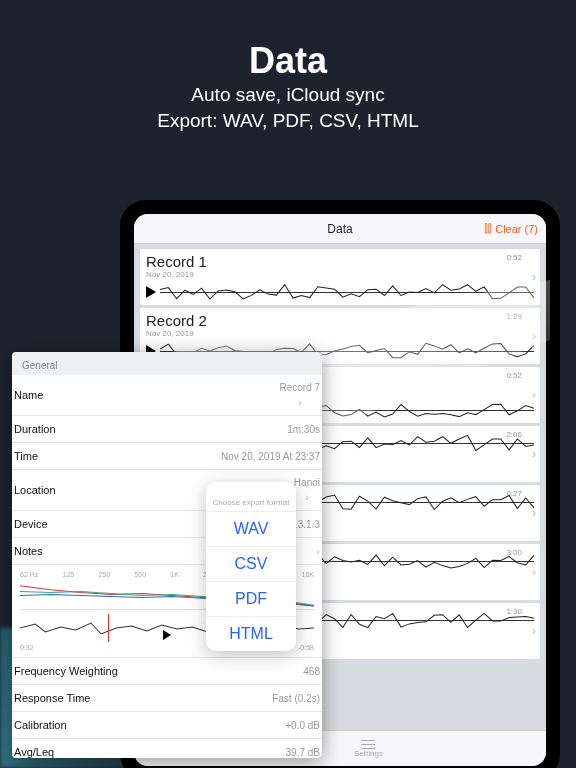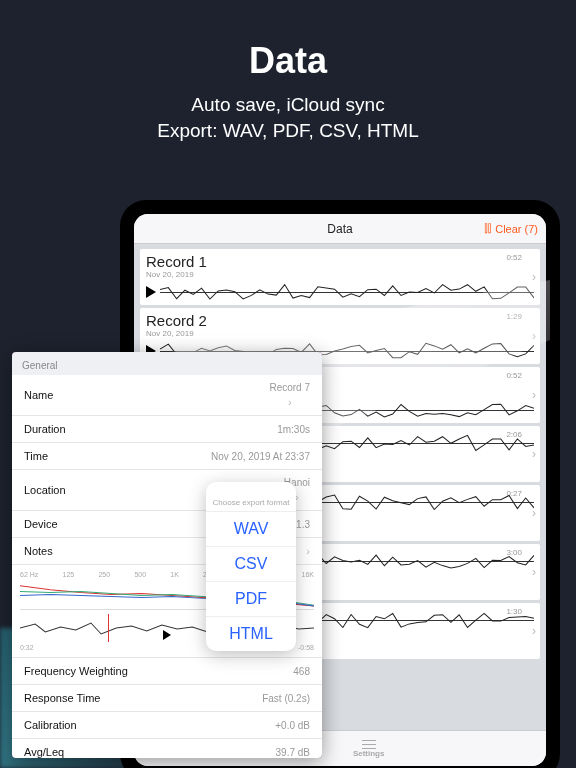--- a/index.html
+++ b/index.html
@@ -20,21 +20,21 @@
   background: linear-gradient(135deg, #2a7a8a 0%, #3a9aaa 40%, #1d222e 100%);
   opacity: 0.7;
   filter: blur(2px);
 }
 .hero {
   text-align: center;
   padding-top: 40px;
   color: #fff;
 }
 .hero h1 { font-size: 36px; font-weight: 700; }
-.hero p { font-size: 19px; font-weight: 300; margin-top: 10px; line-height: 1.35; }
+.hero p { font-size: 19px; font-weight: 300; line-height: 1.35; }
 
 
 .ipad {
   position: absolute;
   top: 200px;
   left: 120px;
   width: 440px;
   height: 580px;
   background: #000;
   border-radius: 26px;
@@ -72,21 +72,20 @@
 }
 .ipad-body { flex: 1; overflow: hidden; padding-top: 2px; }
 .ipad-footer {
   height: 36px;
   background: #f7f7f9;
   border-top: 1px solid #ccc;
   display: flex;
   justify-content: center;
   gap: 40px;
   align-items: center;
-  font-weight: bold;
 }
 .ipad-footer .tab { display: flex; flex-direction: column; align-items: center; font-size: 8px; color: #aaa; }
 .ipad-footer .tab.active { color: #2962ff; }
 .tab-icon { width: 14px; height: 10px; }
 
 .record-row {
   background: #fff;
   margin: 3px 6px;
   border-radius: 2px;
   padding: 4px 6px 2px 6px;
@@ -126,21 +125,21 @@
   color: #888;
   padding: 8px 10px 4px;
   background: #eef0f3;
 }
 .detail .drow {
   background: #fff;
   border-bottom: 1px solid #e5e5e8;
   display: flex;
   justify-content: space-between;
   align-items: center;
-  padding: 7px 12px;
+  padding: 7px 2px;
 }
 .detail .drow .lbl { color: #111; }
 .detail .drow .val { color: #999; font-size: 10px; display: flex; align-items: center; gap: 3px; flex-direction: column; }
 .detail .drow .chv { color: #bbb; font-size: 11px; }
 
 .detail .chart-area {
   background: #fff;
   padding: 6px 8px;
   border-bottom: 1px solid #e5e5e8;
   position: relative;

